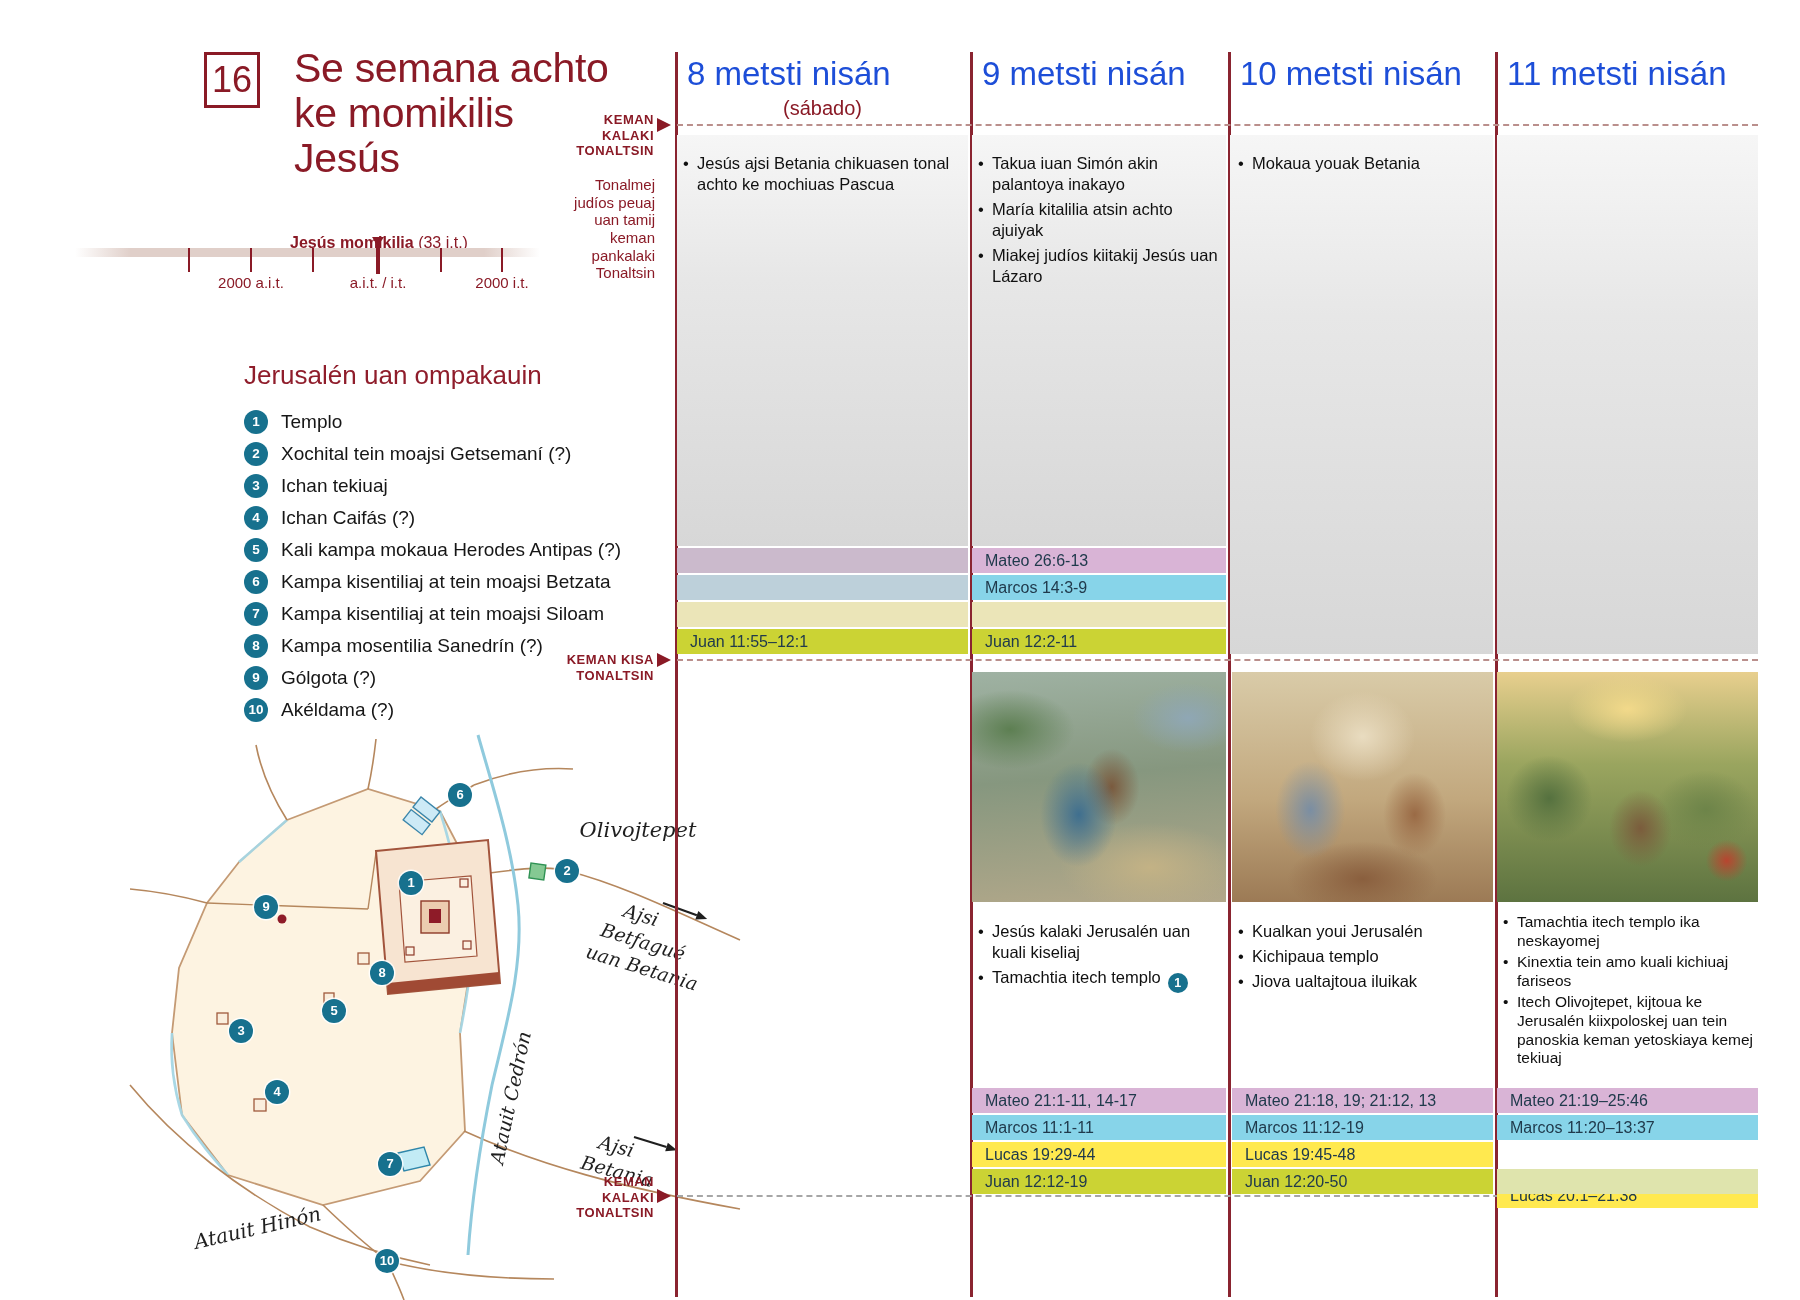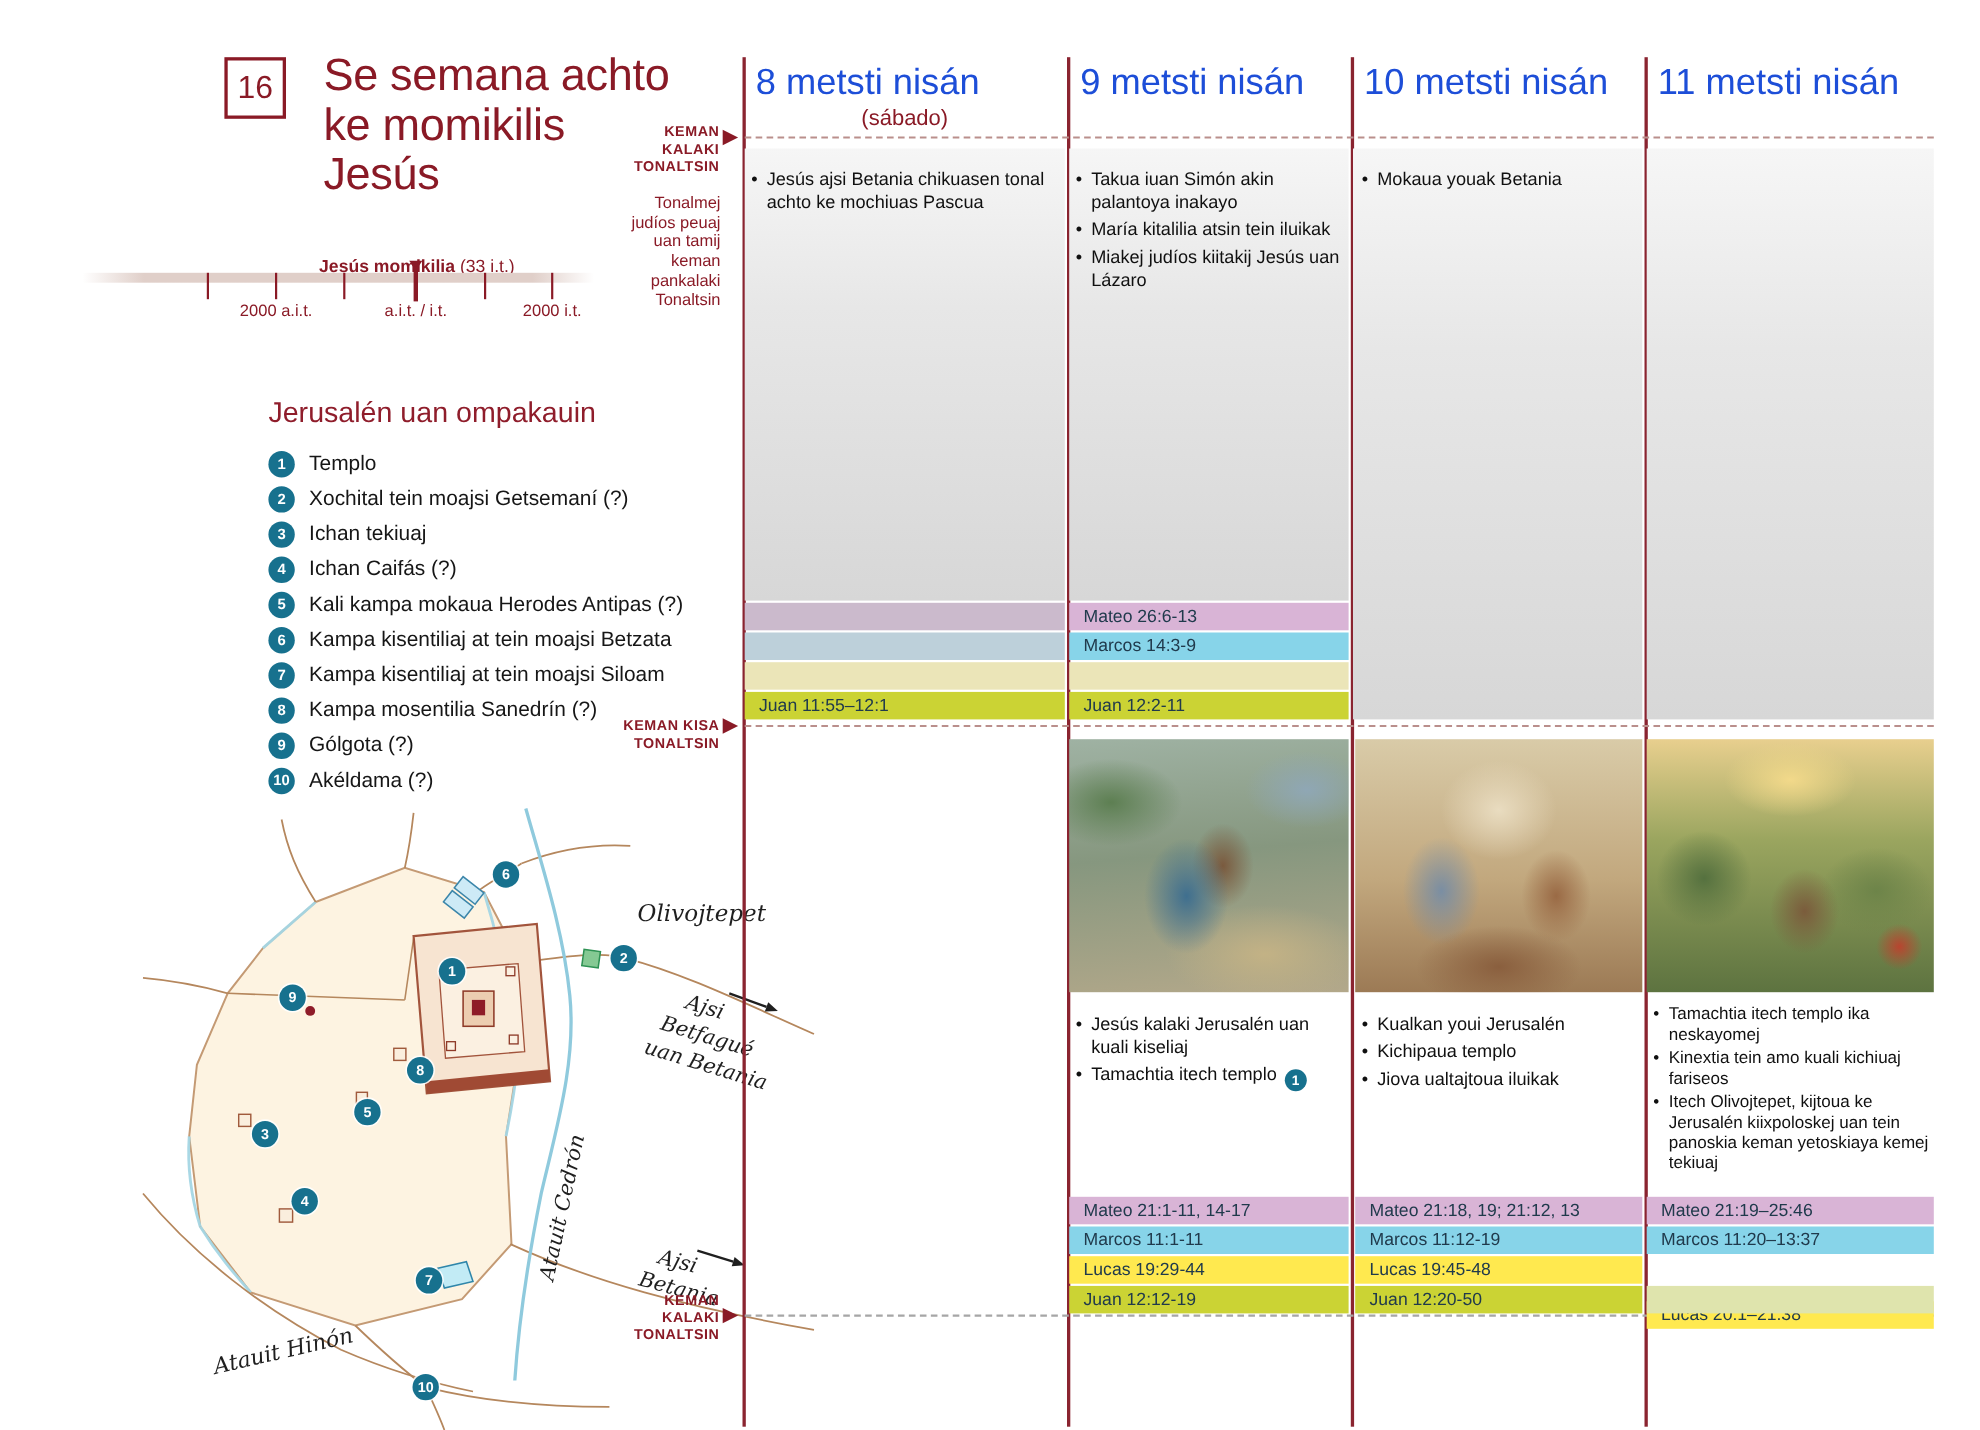--- a/index.html
+++ b/index.html
@@ -2,21 +2,21 @@
 <html><head>
 <meta charset="utf-8">
 <style>
   html,body{margin:0;padding:0;background:#fff;}
   .page{position:relative;width:1800px;height:1300px;background:#fff;overflow:hidden;
         font-family:"Liberation Sans",sans-serif;color:#111;}
 
   
   .pagenum-box{position:absolute;left:204px;top:52px;width:56px;height:56px;
       border:3px solid #8a1a26;box-sizing:border-box;text-align:center;
-      font-size:29px;line-height:50px;color:#8a1a26;}
+      font-size:36px;line-height:50px;color:#8a1a26;}
   .title{position:absolute;left:294px;top:46px;width:322px;font-size:41px;line-height:1.1;
       color:#8a1a26;font-weight:500;letter-spacing:-.3px;}
 
   
   .tl{position:absolute;left:75px;top:218px;width:470px;height:75px;}
   .tl-label{position:absolute;left:158px;top:16px;width:292px;text-align:center;
       font-size:16px;color:#8a1a26;}
   .tl-label .b{font-weight:bold;}
   .tl-caret{position:absolute;left:297px;top:19px;width:0;height:0;
       border-left:6px solid transparent;border-right:6px solid transparent;
@@ -291,21 +291,21 @@
   <div class="blist" style="left:683px;top:140px;width:268px">
     <div class="bi">
         <span>Jesús ajsi Betania chikuasen tonal achto ke mochiuas Pascua</span>
       </div>
   </div>
   <div class="blist" style="left:978px;top:140px;width:242px">
     <div class="bi">
         <span>Takua iuan Simón akin palantoya inakayo</span>
       </div>
     <div class="bi">
-        <span>María kitalilia atsin tein iluikak</span>
+        <span>María kitalilia atsin achto ajuiyak</span>
       </div>
     <div class="bi">
         <span>Miakej judíos kiitakij Jesús uan Lázaro</span>
       </div>
   </div>
   <div class="blist" style="left:1238px;top:140px;width:245px">
     <div class="bi">
         <span>Mokaua youak Betania</span>
       </div>
   </div>

